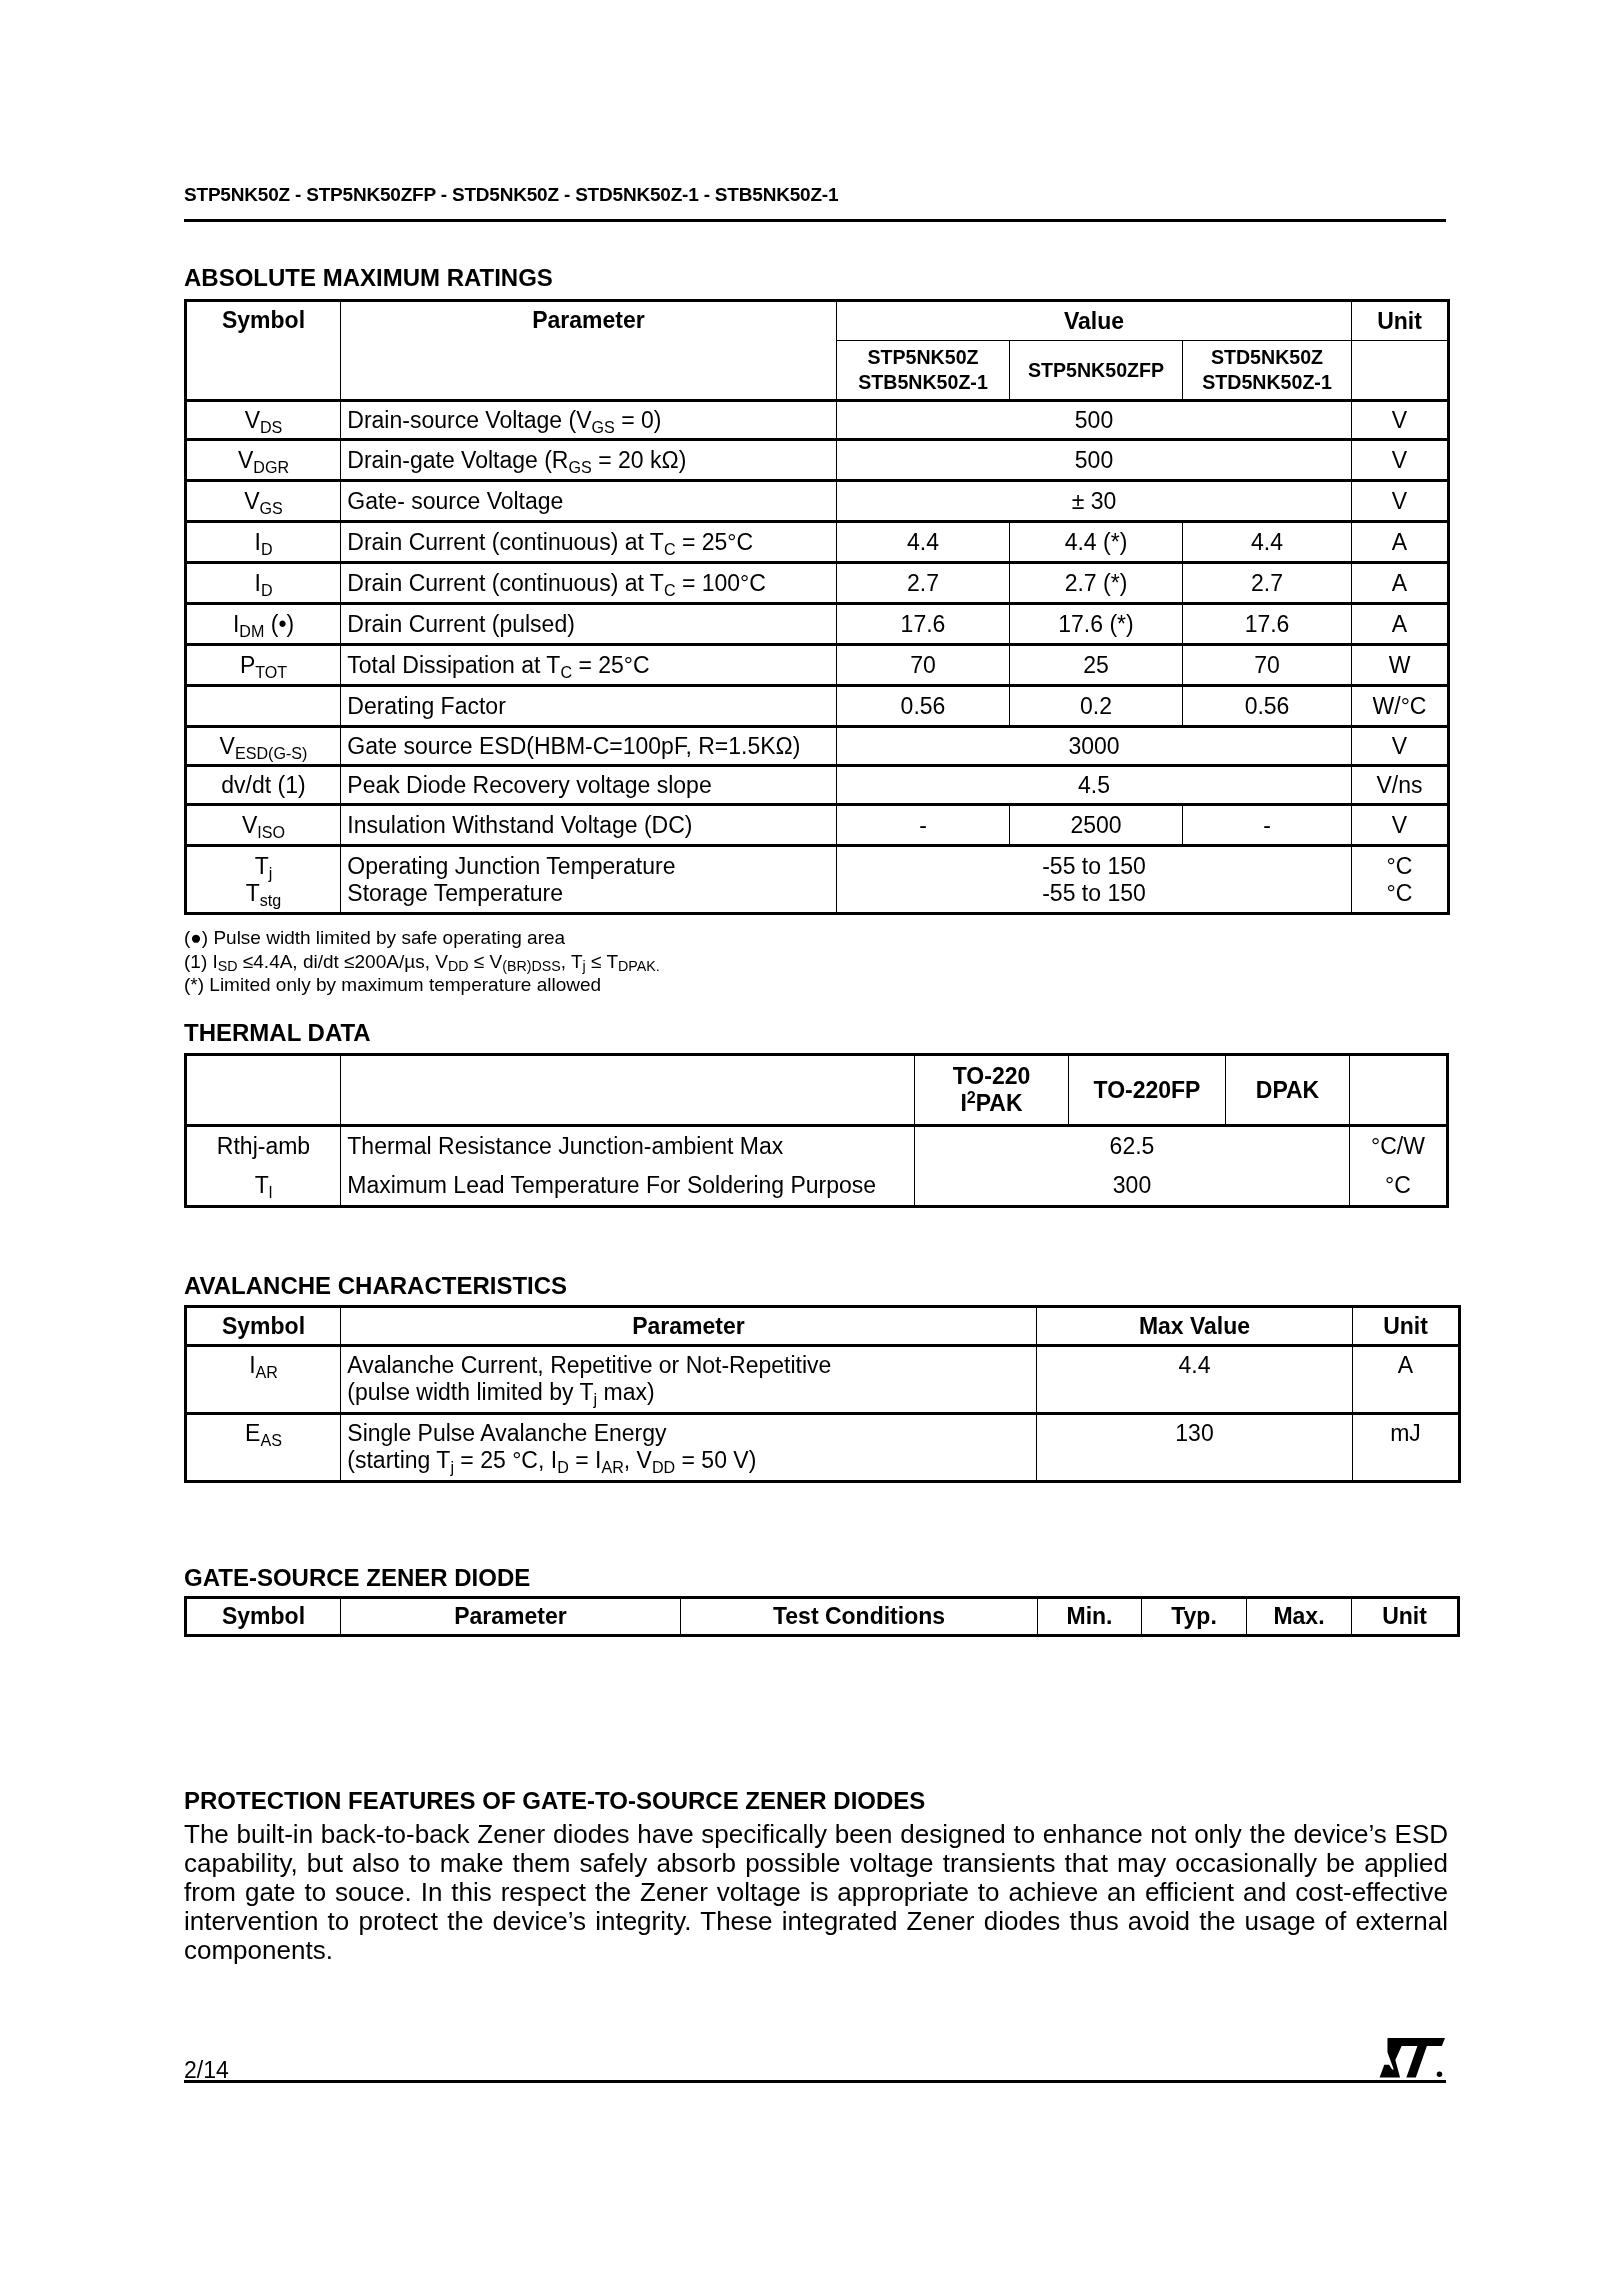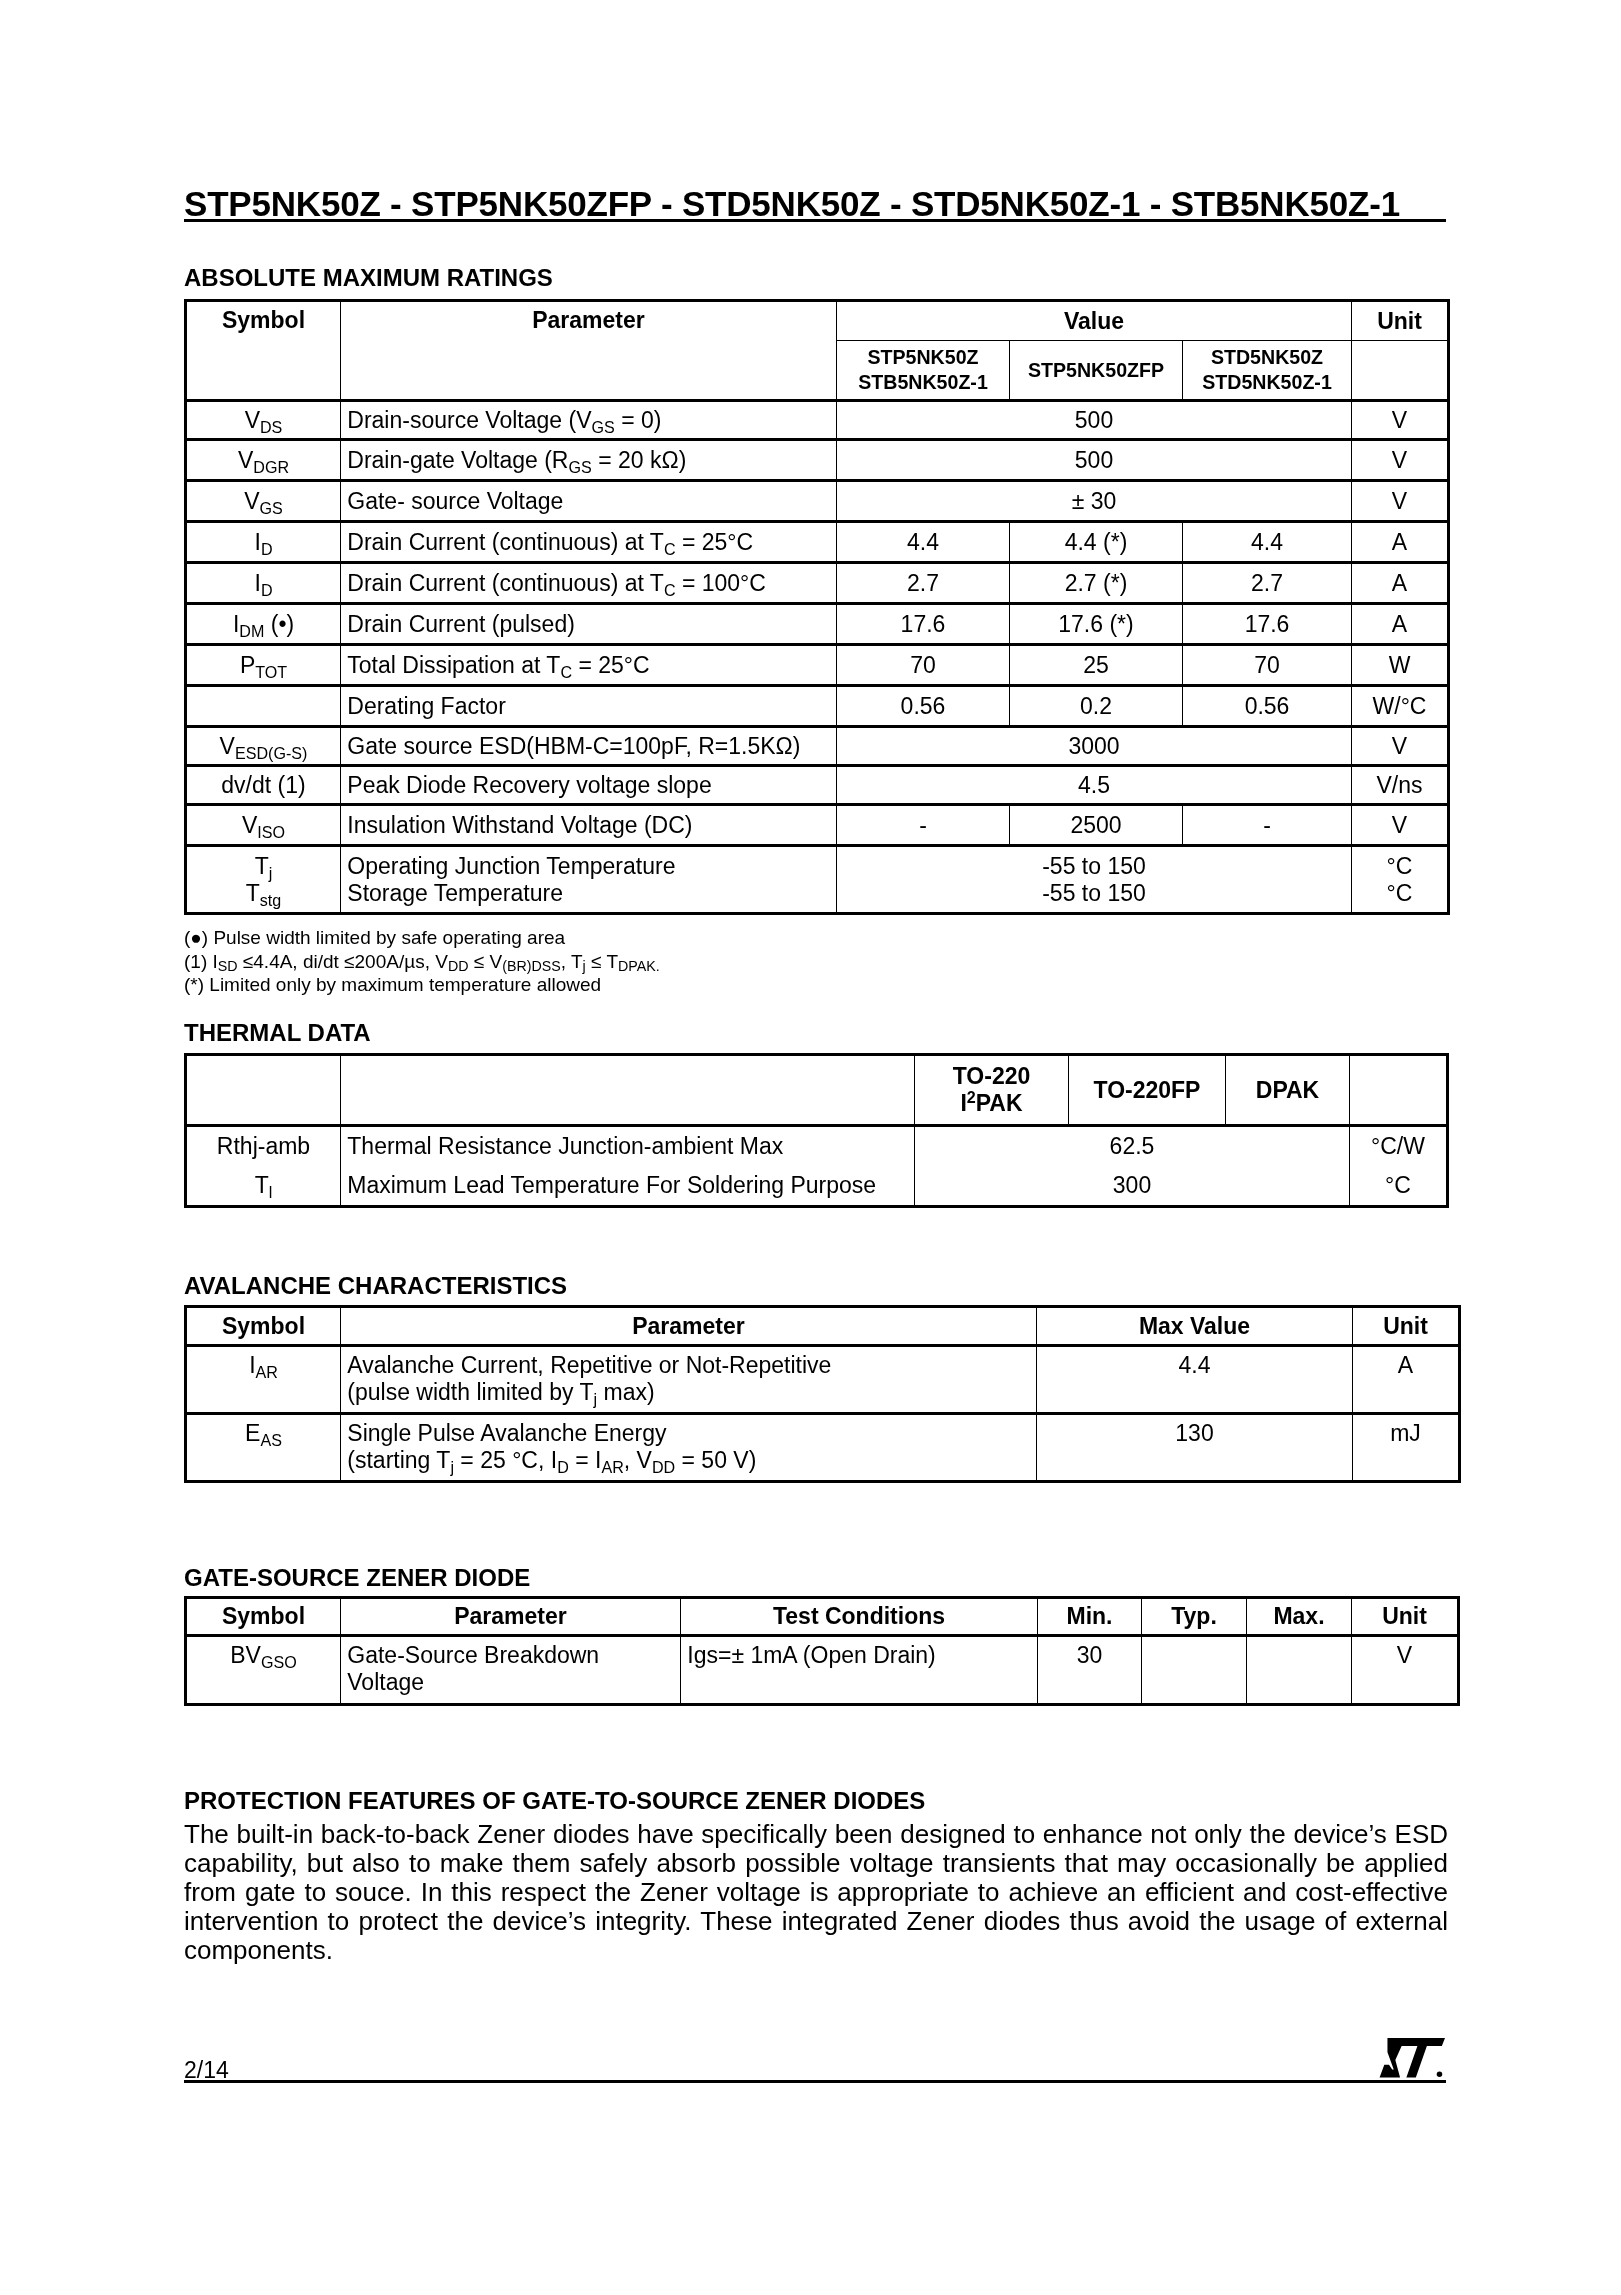--- a/index.html
+++ b/index.html
@@ -2,21 +2,21 @@
 <html style="font-size:12.6px"><head>
 <meta charset="utf-8">
 <style>
   html, body { margin: 0; padding: 0; background: #ffffff; }
   body {
     width: 1622px; height: 2295px; position: relative; overflow: hidden;
     font-family: "Liberation Sans", "DejaVu Sans", sans-serif; color: #000;
   }
   .abs { position: absolute; }
   .doc-title {
-    left: 184px; top: 184px; font-size: 35px; font-weight: bold; letter-spacing: -0.2px;
+    left: 184px; top: 184px; font-size: 19px; font-weight: bold; letter-spacing: -0.2px;
     white-space: nowrap;
   }
   .rule { position: absolute; left: 184px; width: 1262px; height: 3.1px; background: #000; }
   .section-title {
     position: absolute; left: 184px; font-size: 24px; font-weight: bold; white-space: nowrap;
   }
   table.grid {
     position: absolute; border-collapse: collapse; table-layout: fixed;
     font-size: 23px; line-height: 27px;
   }
@@ -238,29 +238,20 @@
   <tbody>
       <tr style="height:38px;">
     <th>Symbol</th>
     <th>Parameter</th>
     <th>Test Conditions</th>
     <th>Min.</th>
     <th>Typ.</th>
     <th>Max.</th>
     <th>Unit</th>
   </tr>
-  <tr class="thick-top" style="height:69px;">
-    <td class="top"><span>BV</span><sub>GSO</sub></td>
-    <td class="left top">Gate-Source Breakdown Voltage</td>
-    <td class="left top">Igs=± 1mA (Open Drain)</td>
-    <td class="top">30</td>
-    <td class="top"></td>
-    <td class="top"></td>
-    <td class="top">V</td>
-  </tr>
 </tbody>
   </table>
 
 <div class="section-title" style="top:1787px;">PROTECTION FEATURES OF GATE-TO-SOURCE ZENER DIODES</div>
 <div class="para">The built-in back-to-back Zener diodes have specifically been designed to enhance not only the device’s ESD capability, but also to make them safely absorb possible voltage transients that may occasionally be applied from gate to souce. In this respect the Zener voltage is appropriate to achieve an efficient and cost-effective intervention to protect the device’s integrity. These integrated Zener diodes thus avoid the usage of external components.</div>
 
 <div class="page-num">2/14</div>
 <svg class="logo" viewBox="0 0 85 52">
   <polygon points="12,0 85,0 81,10 62,10 48,50 36,50 50,10 30,10 22,28 28,50 2,50 8,34 14,34 18,40 20,40 12,18" fill="#000"></polygon>
   <circle cx="78" cy="46" r="3.5" fill="#000"></circle>

